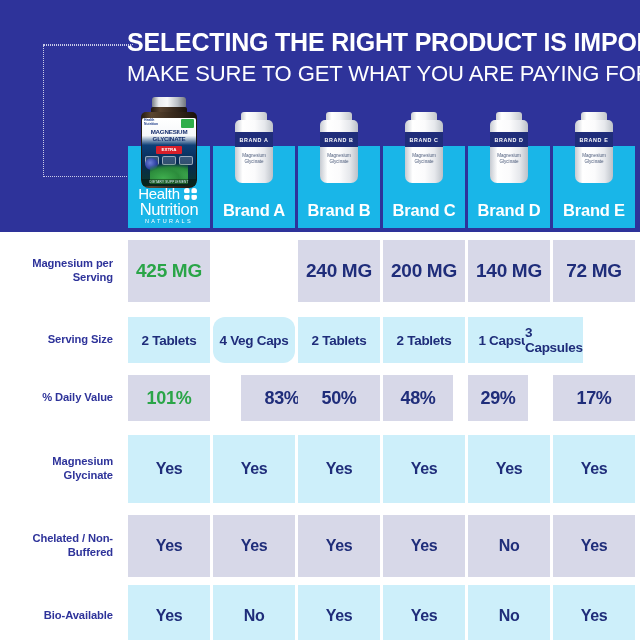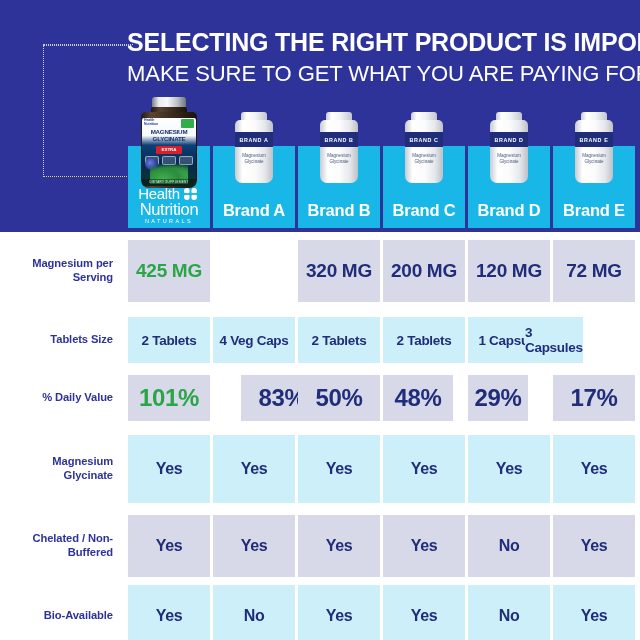--- a/index.html
+++ b/index.html
@@ -209,21 +209,21 @@
     position:absolute; top:0; height:100%;
     display:flex; align-items:center; justify-content:center;
     color:#1f2d7a; font-weight:bold; letter-spacing:-0.3px;
   }
   .cell.lav{ background:#d7d8e8; }
   .cell.cyn{ background:#cdeffa; }
   .cell.hl{ color:#2aa548; }
 
   .fs-mg{ font-size:19px; }
   .fs-serv{ font-size:13.5px; }
-  .fs-dv{ font-size:24px; }
+  .fs-dv{ font-size:18px; }
   .fs-yn{ font-size:16px; }
 </style>
 </head>
 <body>
 
 <div id="page">
 
   <div class="banner">
     <div class="dotted-box"></div>
     <div class="dotted-top-ext"></div>
@@ -257,29 +257,29 @@
       </div>
       <div class="brandpanel" style="left: 553px; width: 82px;">
         <div class="brandname">Brand E</div>
       </div>
     </div>
 
   <div class="tbl" id="table-root">
       <div class="trow" style="position: absolute; left: 0px; top: 8px; height: 62px;">
         <div class="rowlabel">Magnesium per<br>Serving</div>
         <div class="cell lav fs-mg hl" style="left: 128px; width: 82px;">425 MG</div>
-        <div class="cell lav fs-mg" style="left: 298px; width: 82px;">320 MG</div>
+        <div class="cell lav fs-mg" style="left: 298px; width: 82px;">240 MG</div>
         <div class="cell lav fs-mg" style="left: 383px; width: 82px;">200 MG</div>
-        <div class="cell lav fs-mg" style="left: 468px; width: 82px;">120 MG</div>
+        <div class="cell lav fs-mg" style="left: 468px; width: 82px;">140 MG</div>
         <div class="cell lav fs-mg" style="left: 553px; width: 82px;">72 MG</div>
       </div>
       <div class="trow" style="position: absolute; left: 0px; top: 85px; height: 46px;">
-        <div class="rowlabel">Tablets Size</div>
+        <div class="rowlabel">Serving Size</div>
         <div class="cell cyn fs-serv" style="left: 128px; width: 82px;">2 Tablets</div>
-        <div class="cell cyn fs-serv" style="left: 213px; width: 82px;">4 Veg Caps</div>
+        <div class="cell cyn fs-serv" style="left: 213px; width: 82px; border-radius: 12px;">4 Veg Caps</div>
         <div class="cell cyn fs-serv" style="left: 298px; width: 82px;">2 Tablets</div>
         <div class="cell cyn fs-serv" style="left: 383px; width: 82px;">2 Tablets</div>
         <div class="cell cyn fs-serv" style="left: 468px; width: 82px;">1 Capsule</div>
         <div class="cell cyn fs-serv" style="left: 525px; width: 58px;">3 Capsules</div>
       </div>
       <div class="trow" style="position: absolute; left: 0px; top: 143px; height: 46px;">
         <div class="rowlabel">% Daily Value</div>
         <div class="cell lav fs-dv hl" style="left: 128px; width: 82px;">101%</div>
         <div class="cell lav fs-dv" style="left: 213px; width: 82px; margin-left: 28px;">83%</div>
         <div class="cell lav fs-dv" style="left: 298px; width: 82px;">50%</div>

